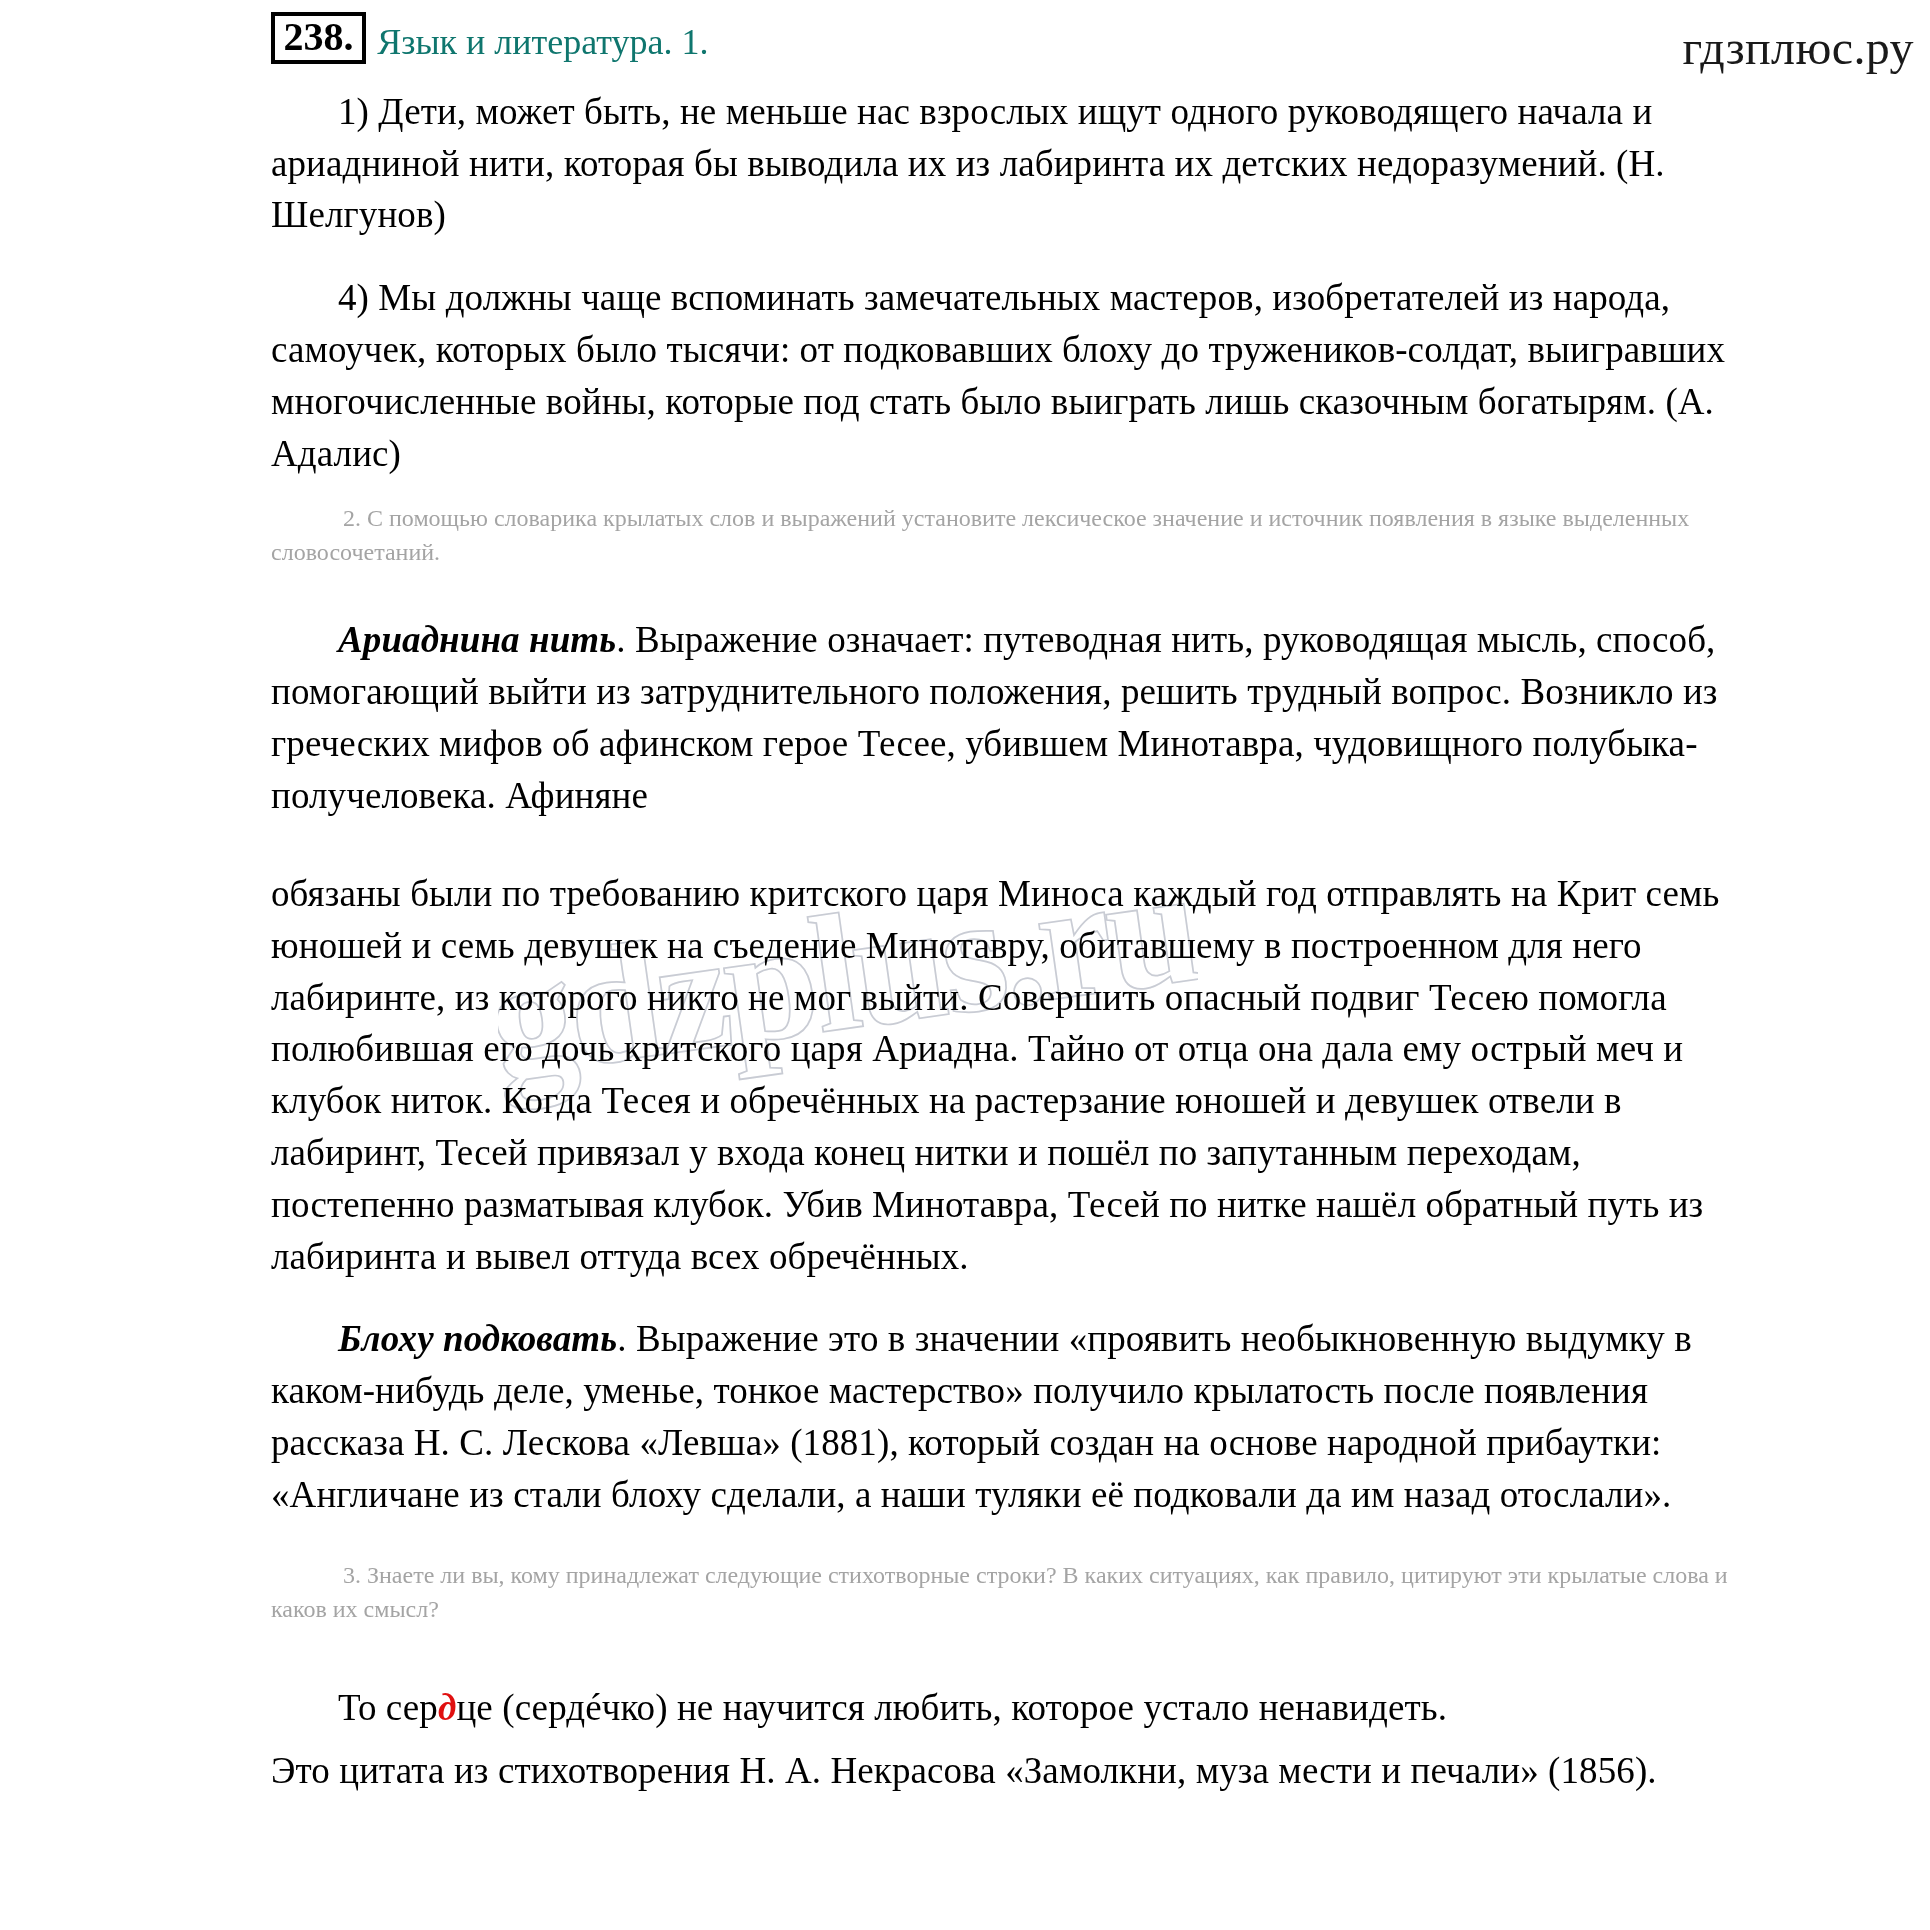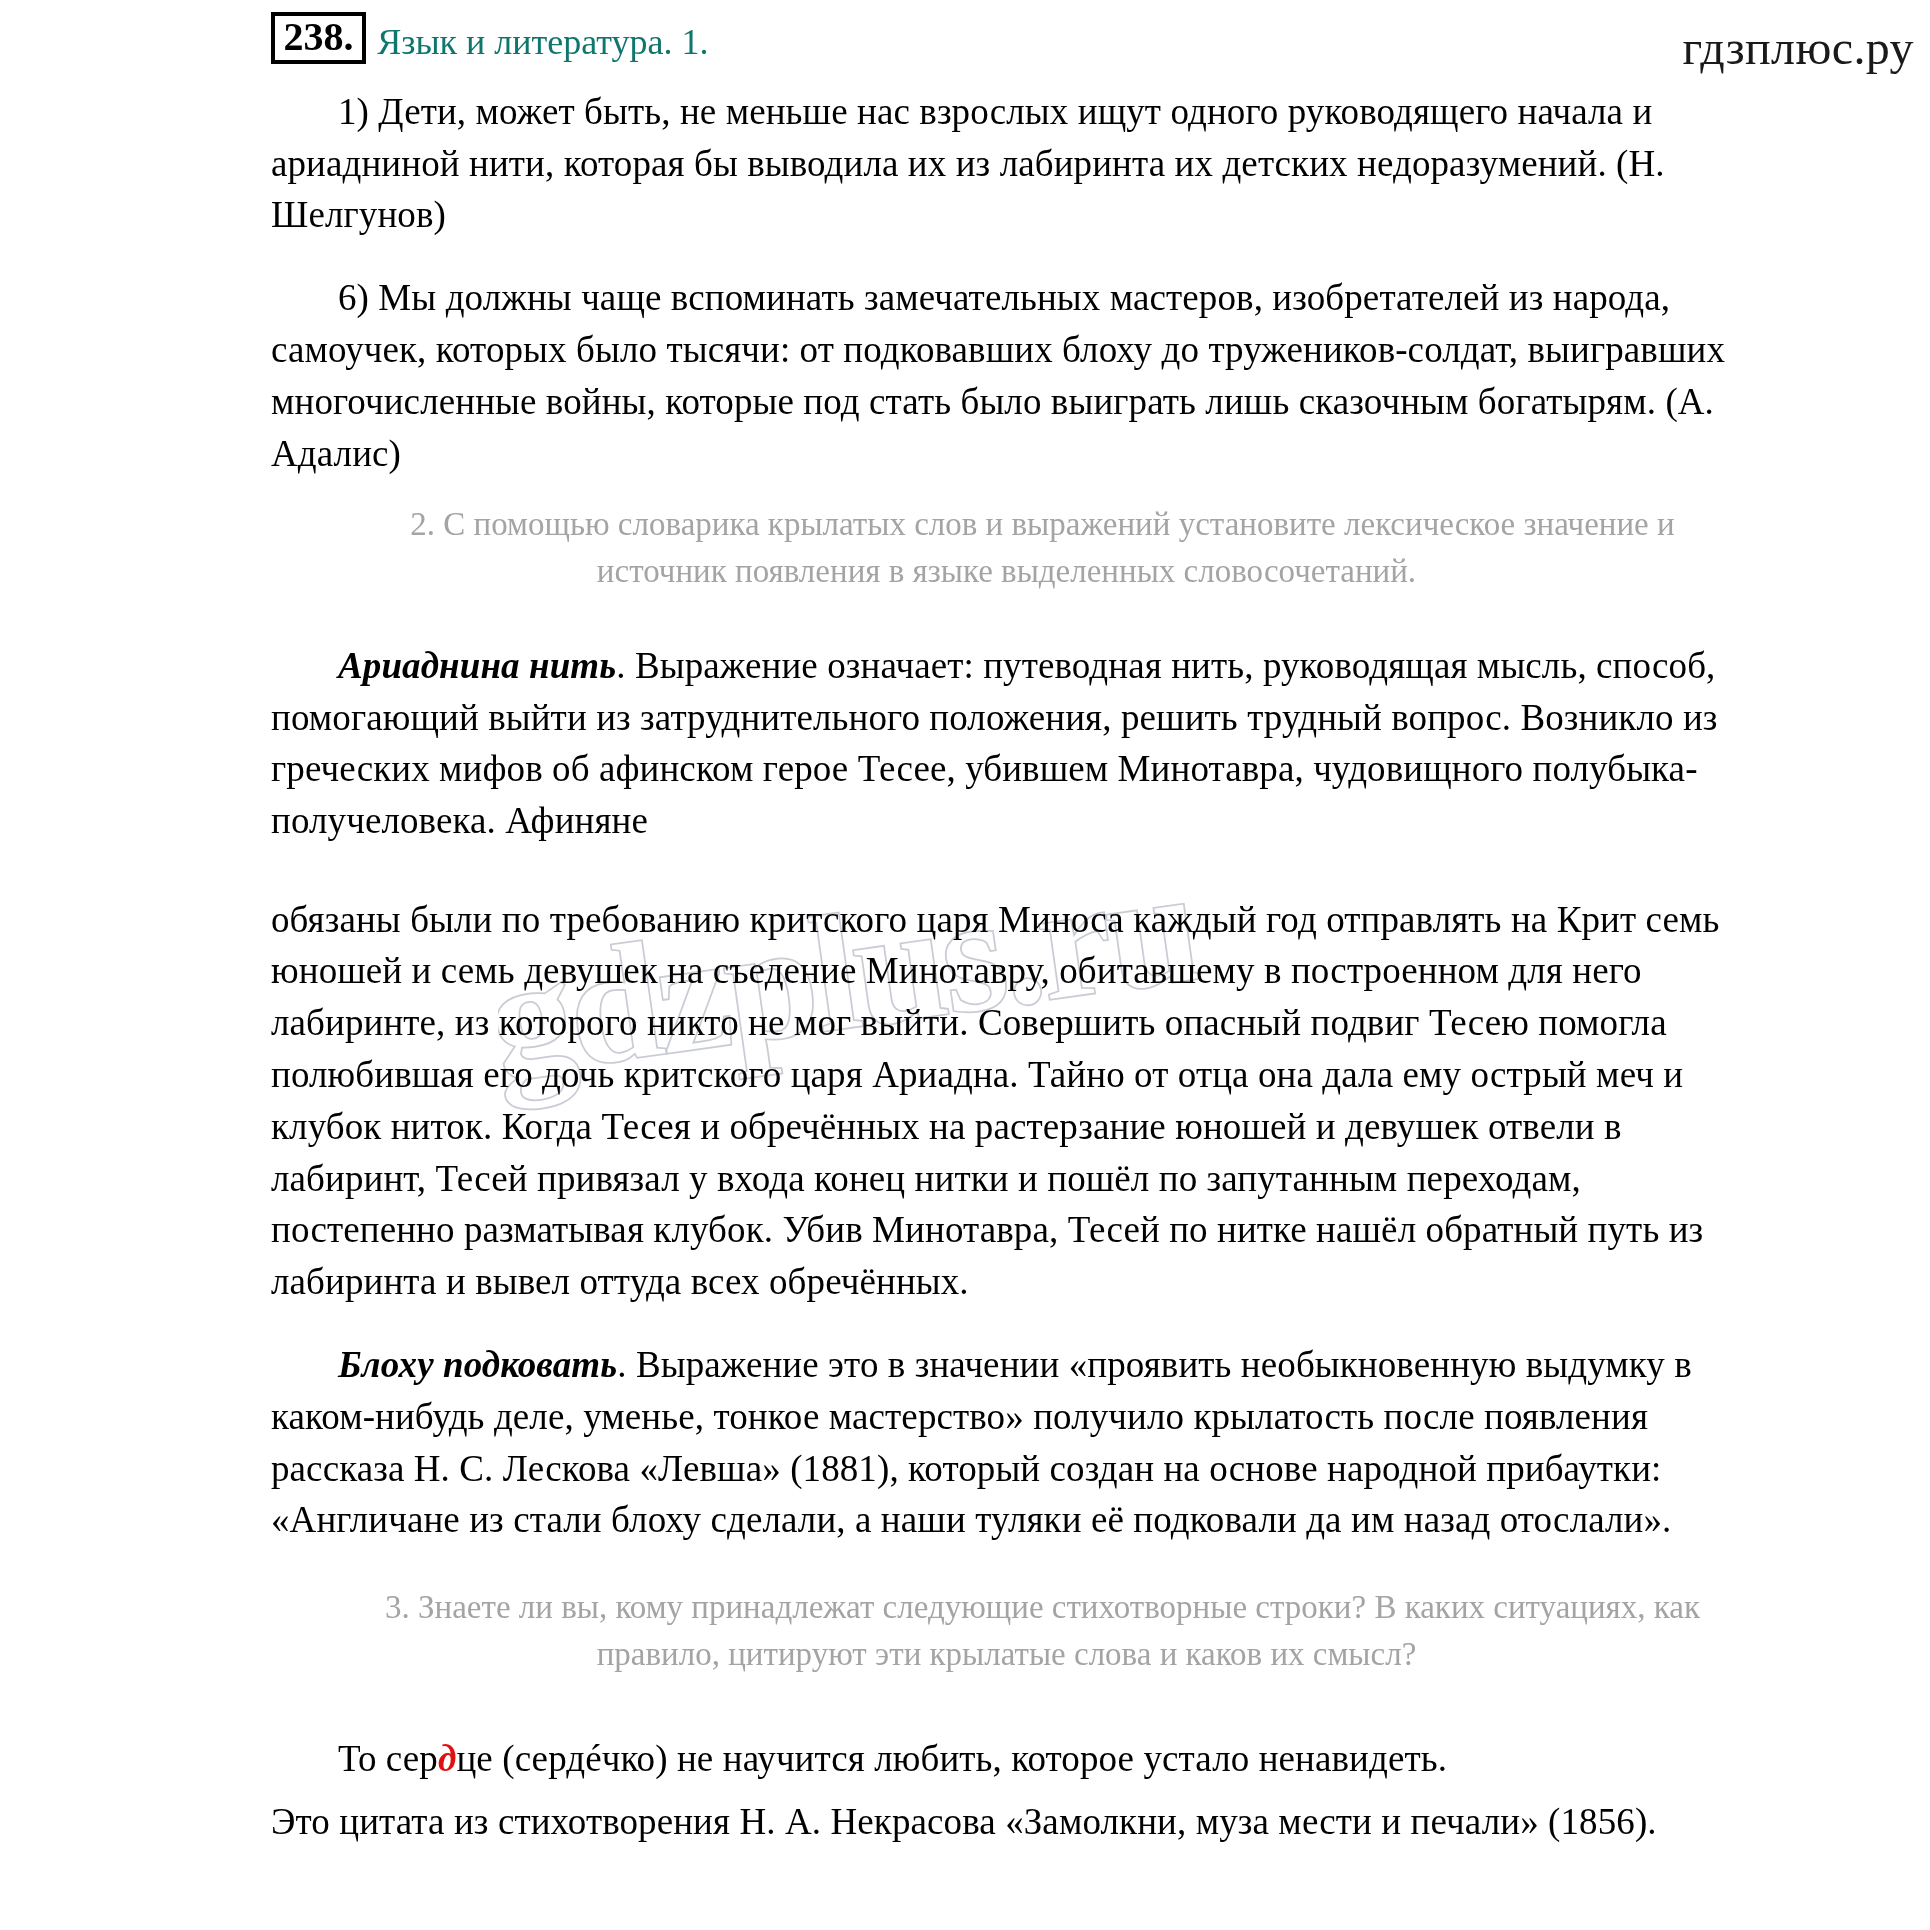--- a/index.html
+++ b/index.html
@@ -95,26 +95,26 @@
     color: #000000;
     margin: 9px 0 11px 0;
     text-indent: 67px;
     text-align: left;
     letter-spacing: 0.1px;
   }
   p.body-par.no-indent {
     text-indent: 0;
   }
   p.note-par {
-    font-size: 33px;
+    font-size: 24px;
     line-height: 1.42;
     color: #a4a4a4;
     margin: 0 0 9.3px 0;
     text-indent: 72px;
-    text-align: center;
+    text-align: left;
   }
   .lead-term {
     font-weight: 700;
     font-style: italic;
   }
   .accent-letter {
     color: #e01010;
     font-style: italic;
     font-weight: 700;
   }
@@ -139,21 +139,21 @@
       <div class="ex-number-box">238.</div>
       <div class="ex-topic">Язык и литература. 1.</div>
     </div>
 
     <div class="gap-sm"></div>
 
     <p class="body-par">1) Дети, может быть, не меньше нас взрослых ищут одного руководящего начала и ариадниной нити, которая бы выводила их из лабиринта их детских недоразумений. (Н. Шелгунов)</p>
 
     <div class="gap-sm"></div>
 
-    <p class="body-par">6) Мы должны чаще вспоминать замечательных мастеров, изобретателей из народа, самоучек, которых было тысячи: от подковавших блоху до тружеников-солдат, выигравших многочисленные войны, которые под стать было выиграть лишь сказочным богатырям. (А. Адалис)</p>
+    <p class="body-par">4) Мы должны чаще вспоминать замечательных мастеров, изобретателей из народа, самоучек, которых было тысячи: от подковавших блоху до тружеников-солдат, выигравших многочисленные войны, которые под стать было выиграть лишь сказочным богатырям. (А. Адалис)</p>
 
     <div class="gap-sm"></div>
 
     <p class="note-par">2. С помощью словарика крылатых слов и выражений установите лексическое значение и источник появления в языке выделенных словосочетаний.</p>
 
     <div class="gap-md"></div>
 
     <p class="body-par">
       <span class="lead-term">Ариаднина нить</span><span>. Выражение означает: путеводная нить, руководящая мысль, способ, помогающий выйти из затруднительного положения, решить трудный вопрос. Возникло из греческих мифов об афинском герое Тесее, убившем Минотавра, чудовищного полубыка-получеловека. Афиняне</span>
     </p>

